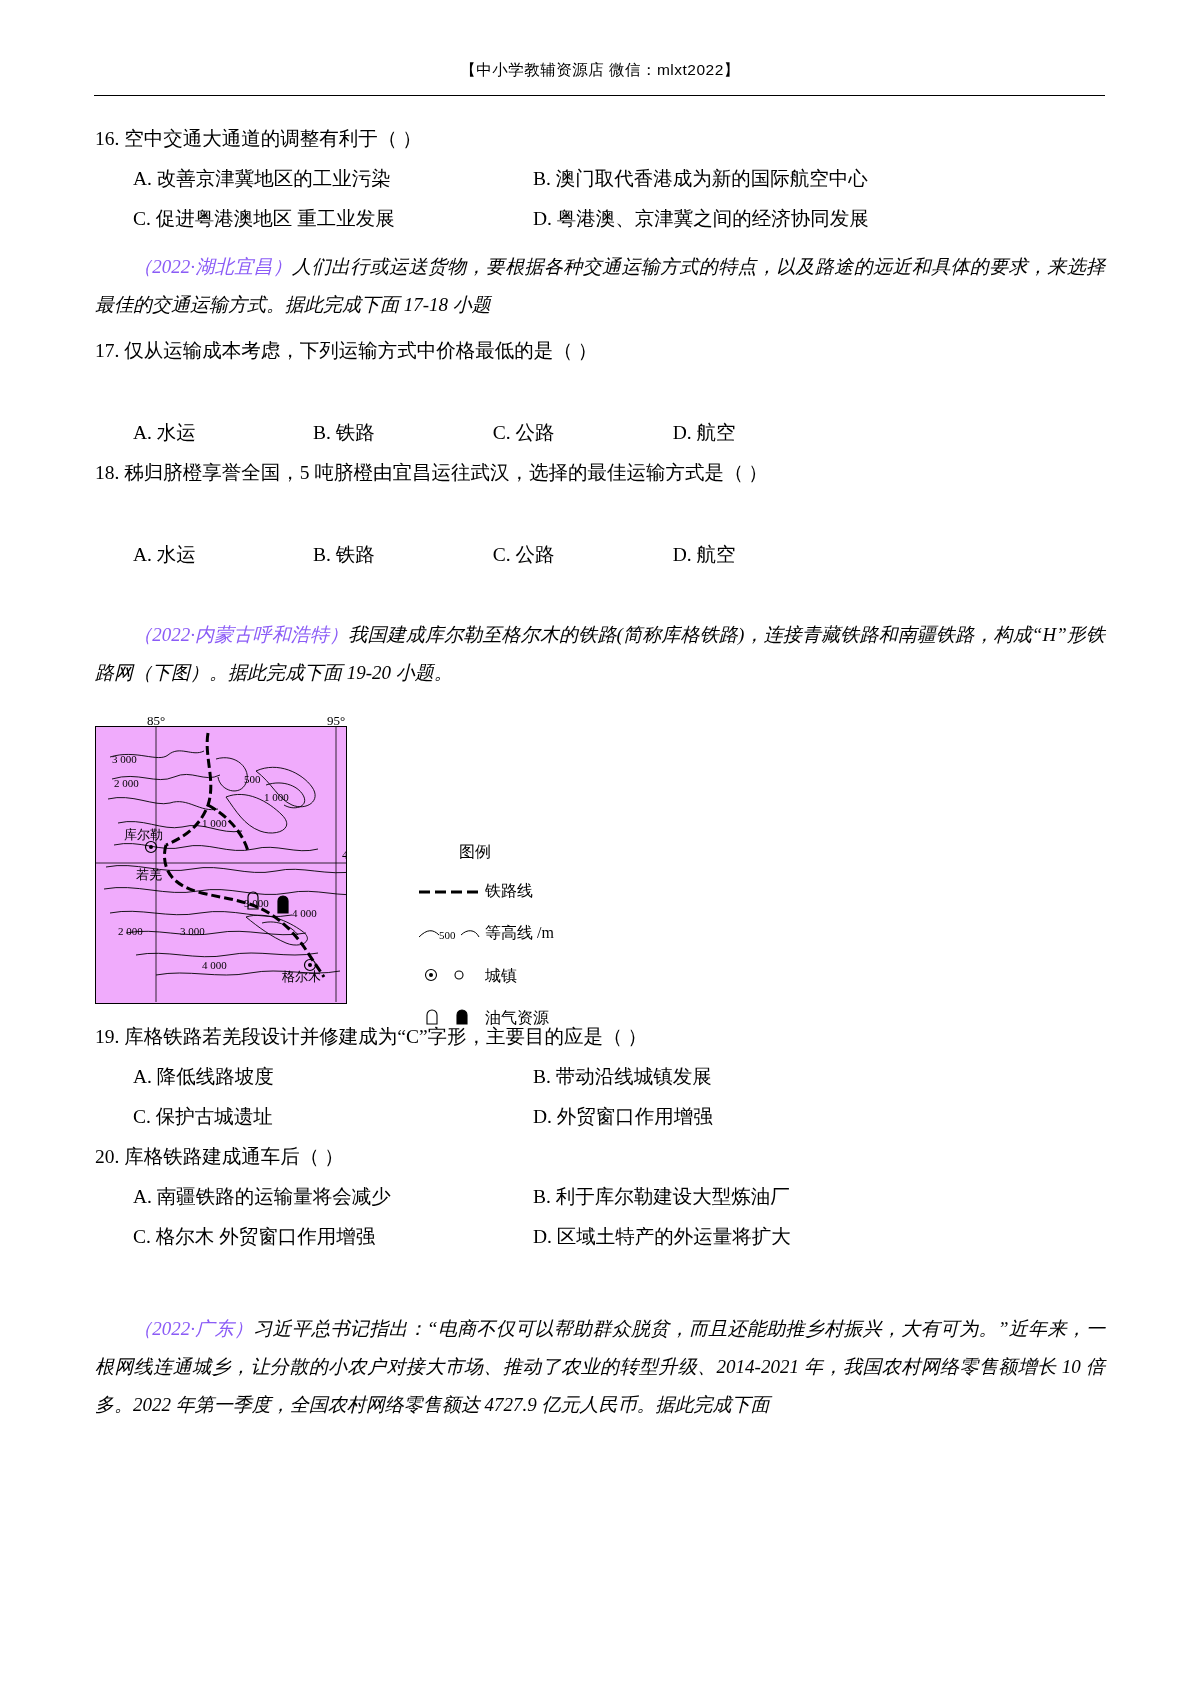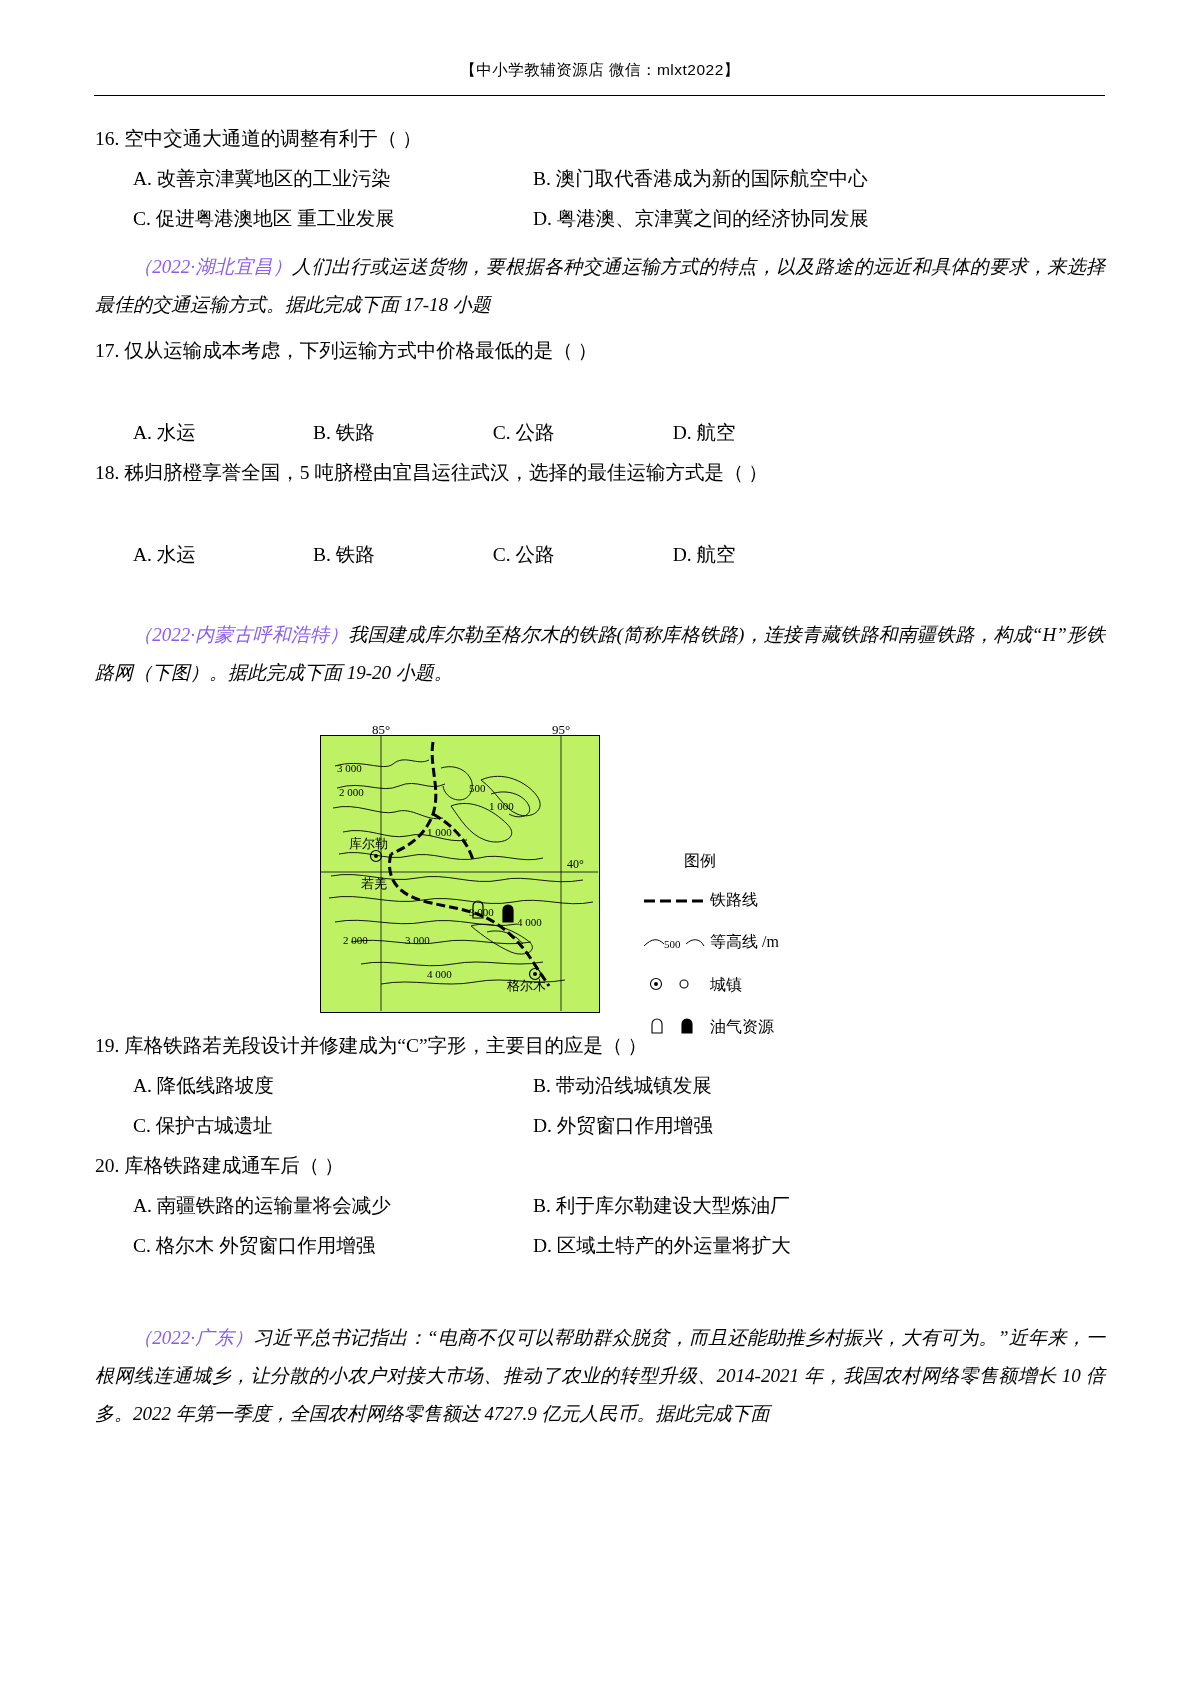--- a/index.html
+++ b/index.html
@@ -72,39 +72,38 @@
   }
   .kai {
     font-family: "Liberation Serif", "DejaVu Serif", serif;
     font-style: italic;
   }
   .spacer-md { height: 30px; }
   .spacer-lg { height: 42px; }
 
   
   .figure-wrap {
-    margin: 25px 0 10px 0;
+    margin: 16px 0 10px 0;
     display: flex;
-    justify-content: center;
   }
   .figure {
     position: relative;
     width: 560px;
     height: 300px;
   }
   .map-box {
     position: absolute;
     left: 0;
     top: 18px;
-    width: 280px;
+    width: 252px;
     height: 278px;
     border: 1.5px solid #000;
     box-sizing: border-box;
     overflow: hidden;
-    background: #bef264;
+    background: #f0abfc;
   }
   .lon-label {
     position: absolute;
     font-size: 13px;
     font-family: "Liberation Serif", serif;
   }
   .legend {
     position: absolute;
     left: 318px;
     top: 128px;

